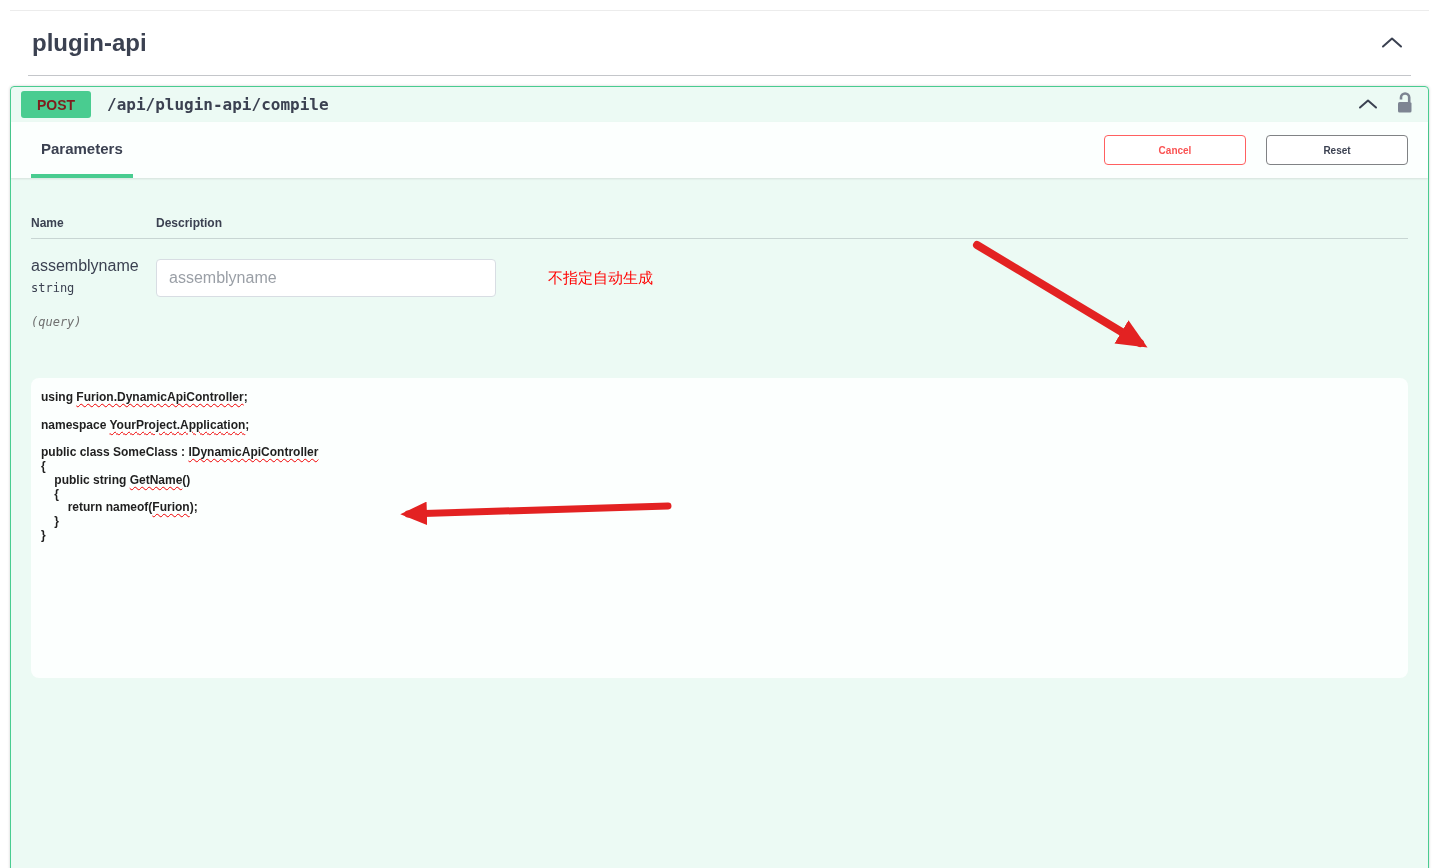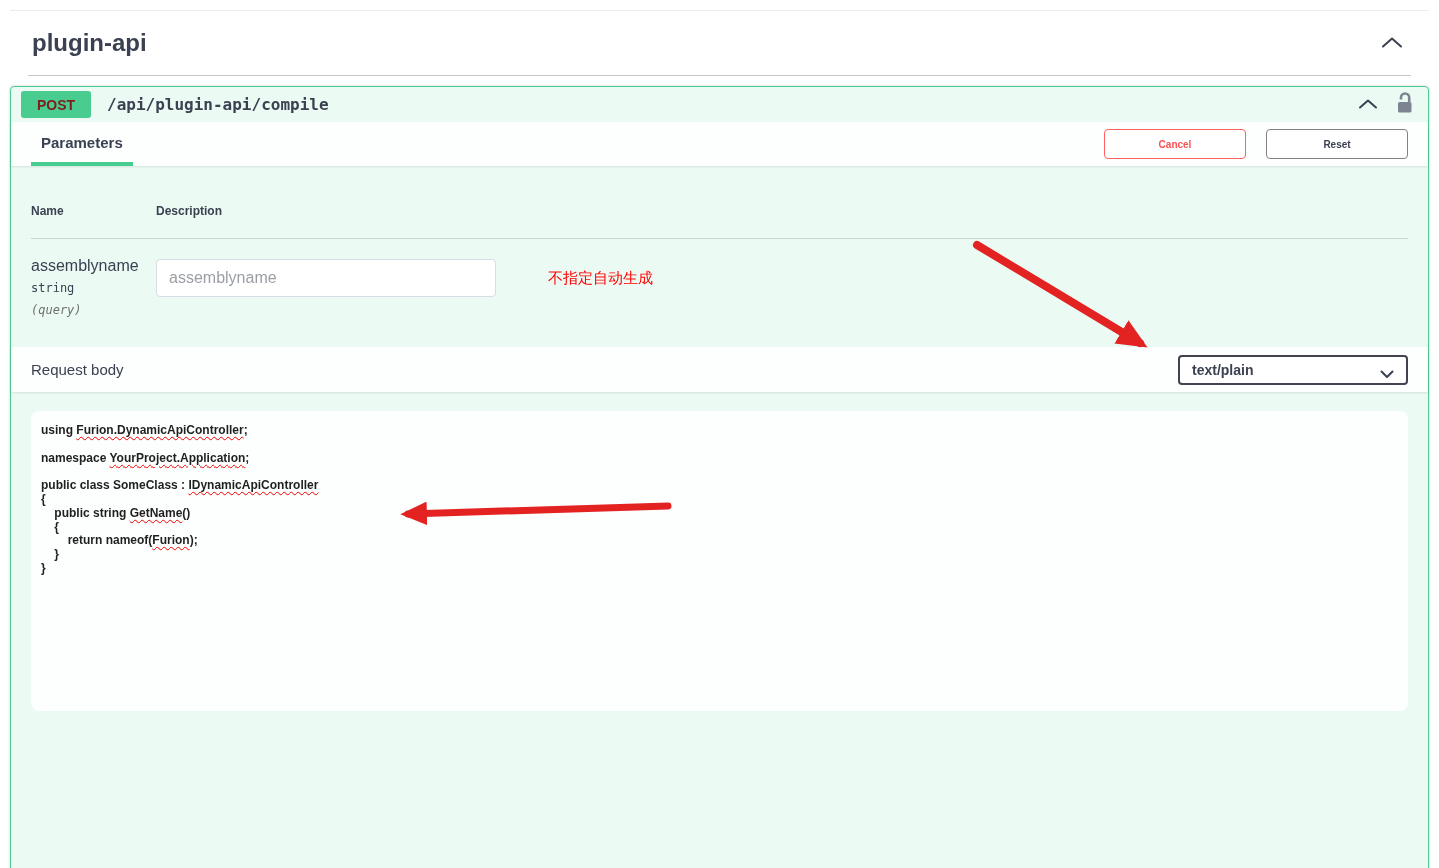--- a/index.html
+++ b/index.html
@@ -18,37 +18,37 @@
     background:rgba(73,204,144,.1);box-shadow:0 0 3px rgba(0,0,0,.19);height:900px;}
   .opblock-summary{height:35px;display:flex;align-items:center;padding:0 10px;cursor:pointer;}
   .method-badge{width:70px;height:27px;border-radius:3px;background:#49cc90;color:#7f1d1d;
     font-size:14px;font-weight:bold;display:flex;align-items:center;justify-content:center;}
   .op-path{margin-left:16px;font-family:"DejaVu Sans Mono",monospace;font-weight:bold;
     font-size:16px;color:#3b4151;}
   .summary-right{margin-left:auto;display:flex;align-items:center;gap:9px;}
   
   .section-header{background:rgba(255,255,255,.85);box-shadow:0 1px 2px rgba(0,0,0,.1);
     display:flex;align-items:center;padding:0 20px;}
-  .sh-params{height:44px;}
+  .sh-params{height:56px;}
   .tab{height:100%;display:flex;align-items:center;padding:0 10px;
     border-bottom:4px solid #49cc90;font-size:15px;font-weight:bold;color:#3b4151;cursor:pointer;box-sizing:border-box;}
   .hdr-buttons{margin-left:auto;display:flex;gap:20px;}
   .btn{height:30px;width:142px;border-radius:4px;font-size:10px;font-weight:bold;
     display:flex;align-items:center;justify-content:center;background:#fff;cursor:pointer;box-sizing:border-box;}
   .btn-cancel{border:1.5px solid #ff6060;color:#fa5252;}
   .btn-reset{border:1.5px solid #808285;color:#3b4151;}
   
   .table-wrap{padding:38px 20px 30px;}
   .thead{display:flex;font-size:12px;font-weight:bold;color:#3b4151;
-    padding-bottom:20px;border-bottom:1px solid rgba(59,65,81,.2);}
+    padding-bottom:8px;border-bottom:1px solid rgba(59,65,81,.2);}
   .col-name{width:125px;flex:none;}
   .trow{display:flex;padding-top:18px;align-items:flex-start;}
   .pname{font-size:16px;color:#3b4151;}
   .ptype{font-family:"DejaVu Sans Mono",monospace;font-weight:normal;font-size:12px;margin-top:6px;}
-  .pin{font-family:"DejaVu Sans Mono",monospace;font-style:italic;font-size:12px;color:#707070;margin-top:8px;}
+  .pin{font-family:"DejaVu Sans Mono",monospace;font-style:italic;font-size:12px;color:#707070;margin-top:20px;}
   .desc-cell{display:flex;align-items:center;gap:52px;margin-top:2px;}
   .param-input{width:340px;height:38px;box-sizing:border-box;border:1px solid #d8dde3;border-radius:4px;
     padding:0 12px;font-size:16px;color:#3b4151;font-family:"Liberation Sans",sans-serif;background:#fff;}
   .param-input::placeholder{color:#9a9fa6;}
   .param-note{color:#ff0000;font-size:15px;}
   
   .sh-reqbody{height:45px;}
   .sh-label{font-size:15px;color:#3b4151;}
   .sh-label-bold{font-size:15px;font-weight:bold;color:#3b4151;}
   .ct-select{margin-left:auto;width:230px;height:30px;box-sizing:border-box;border:2px solid #41444e;
@@ -131,31 +131,20 @@
         <div class="ptype">string</div>
         <div class="pin">(query)</div>
       </div>
       <div class="desc-cell">
         <input class="param-input" type="text" placeholder="assemblyname" style="">
         <span class="param-note">不指定自动生成</span>
       </div>
     </div>
   </div>
 
-  <div class="section-header sh-reqbody">
-    <span class="sh-label">Request body</span>
-    <div class="ct-select">
-      <span>text/plain</span>
-      <span class="caret">
-        <svg width="14" height="9" viewBox="0 0 14 9">
-            <path d="M1.5 1.5 L7 7 L12.5 1.5" fill="none" stroke="#3b4151" stroke-width="2" stroke-linecap="round" stroke-linejoin="round"></path>
-          </svg>
-      </span>
-    </div>
-  </div>
 
   <div class="body-wrap">
     <div class="editor" contenteditable="true" spellcheck="false" style="">using <span class="sq">Furion.DynamicApiController</span>;
 
 namespace <span class="sq">YourProject.Application</span>;
 
 public class SomeClass : <span class="sq">IDynamicApiController</span>
 {
     public string <span class="sq">GetName</span>()
     {

